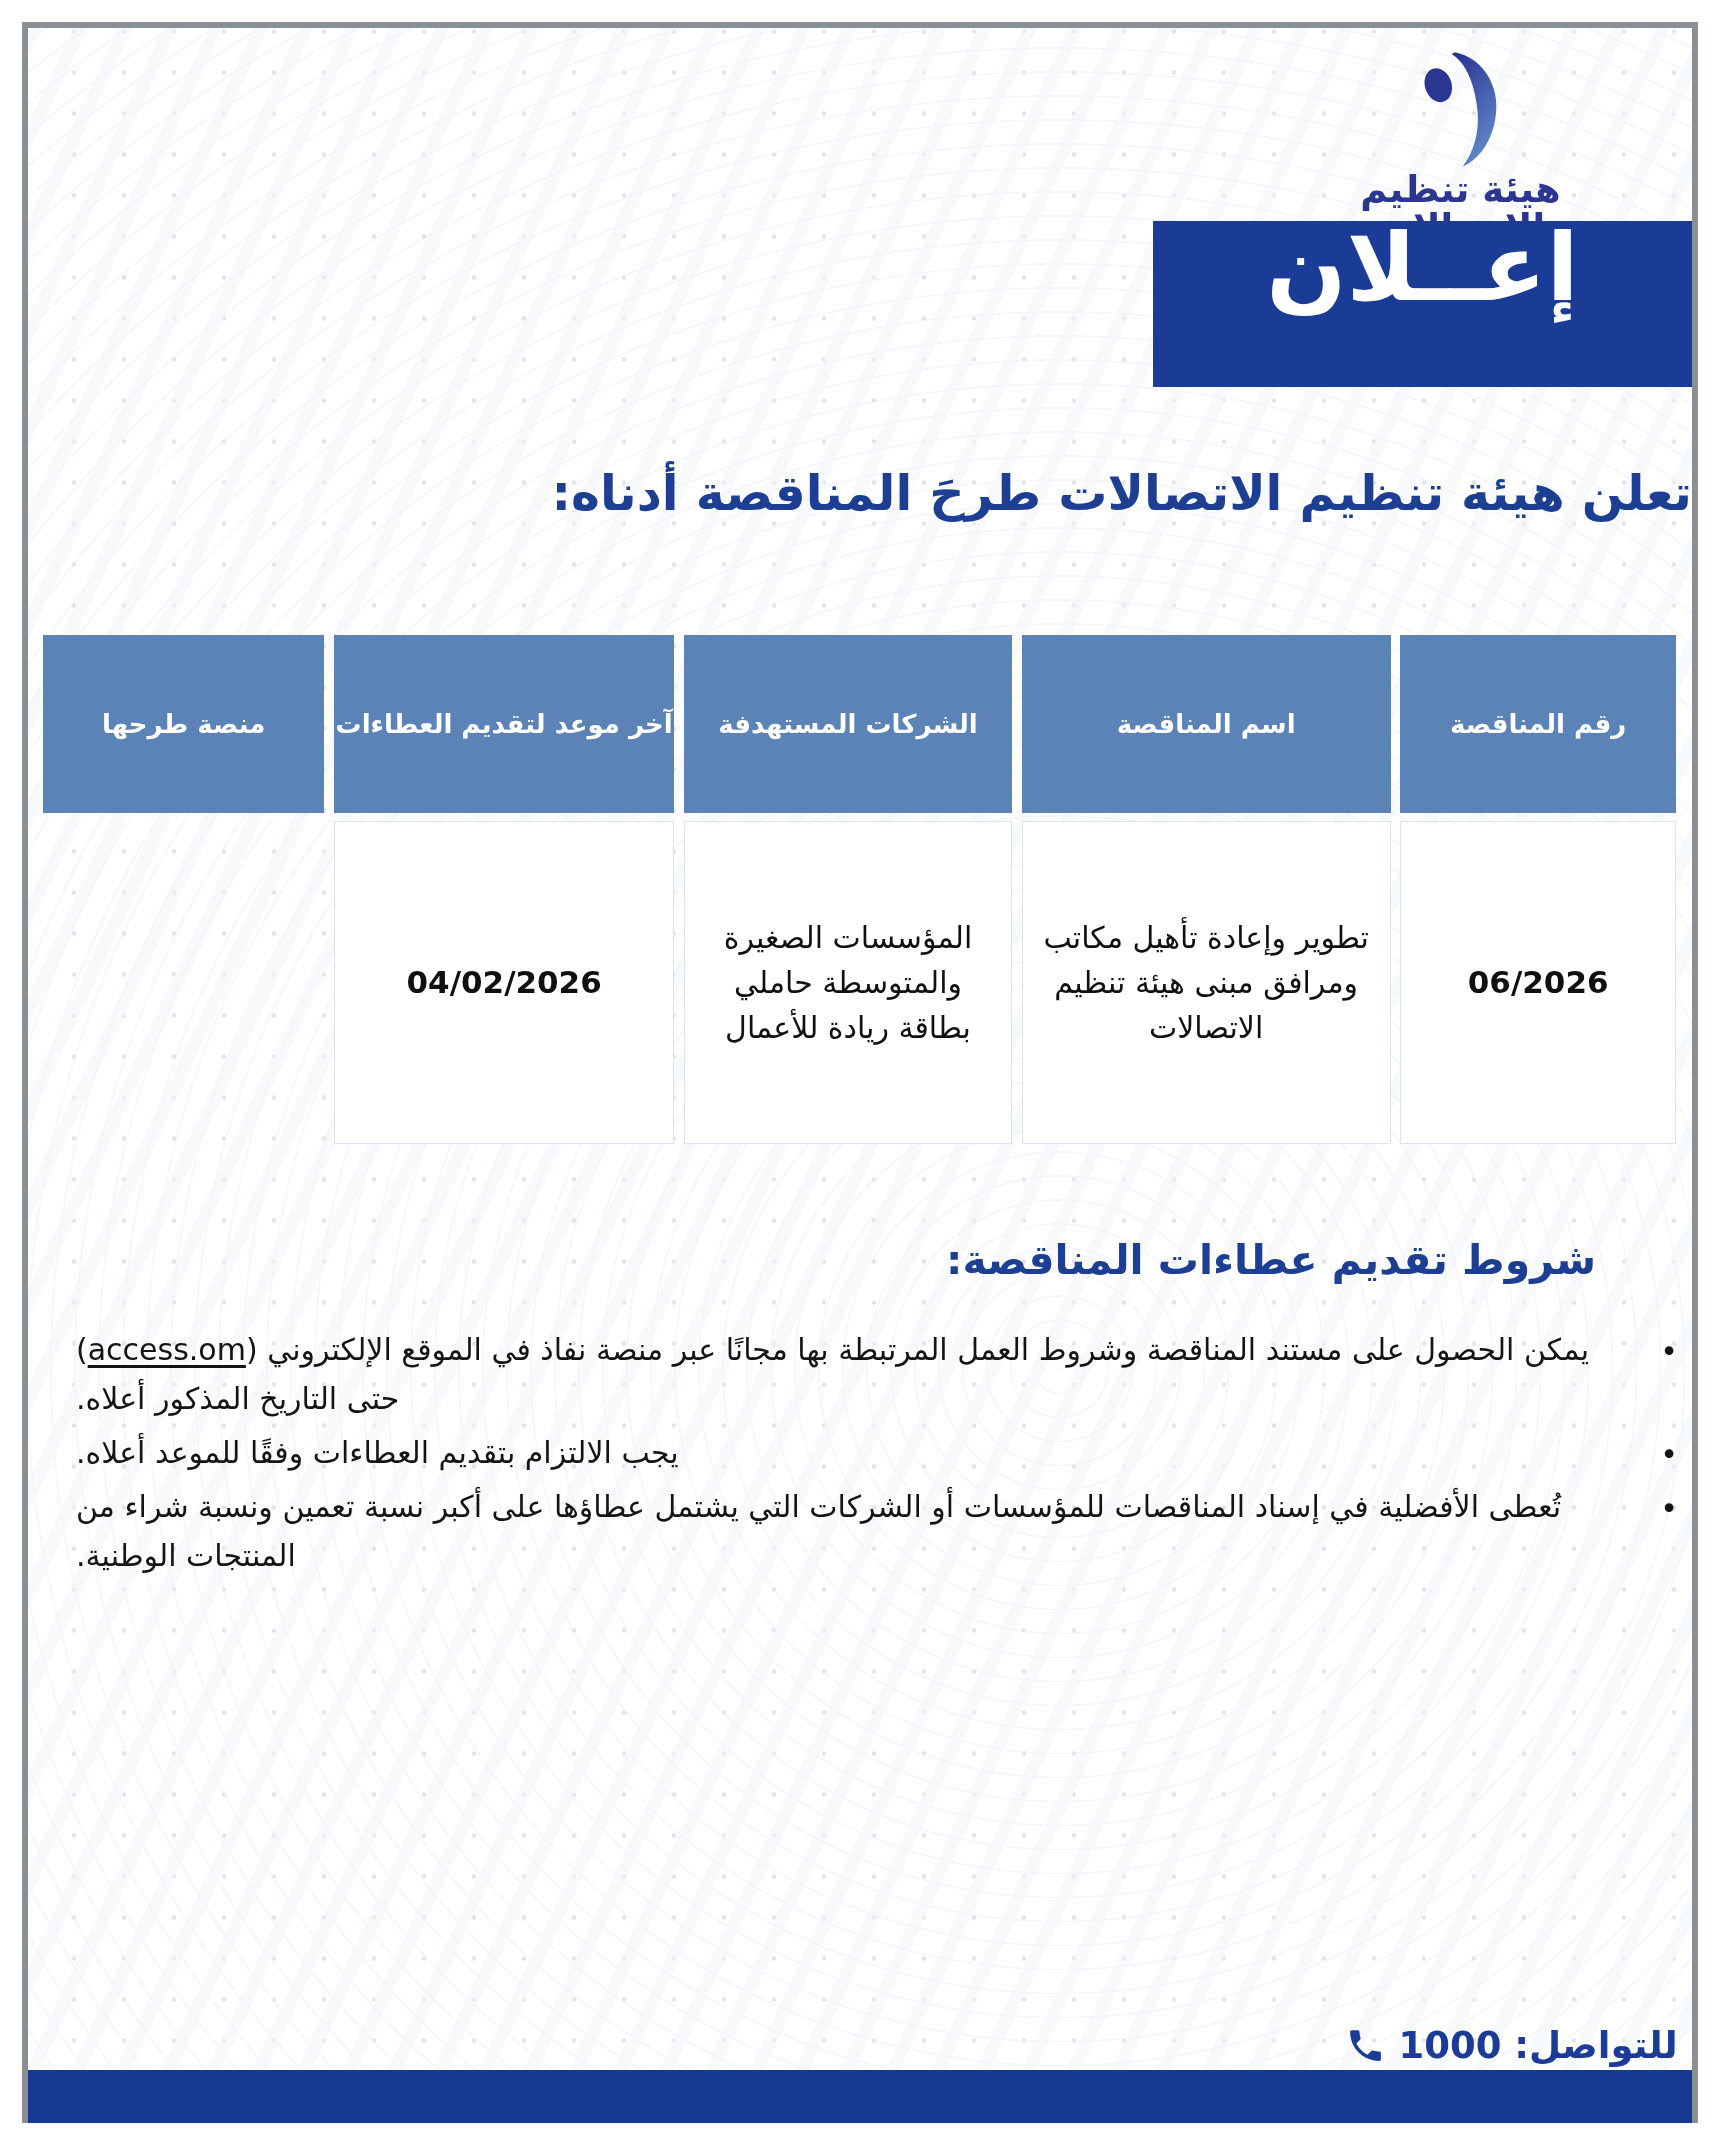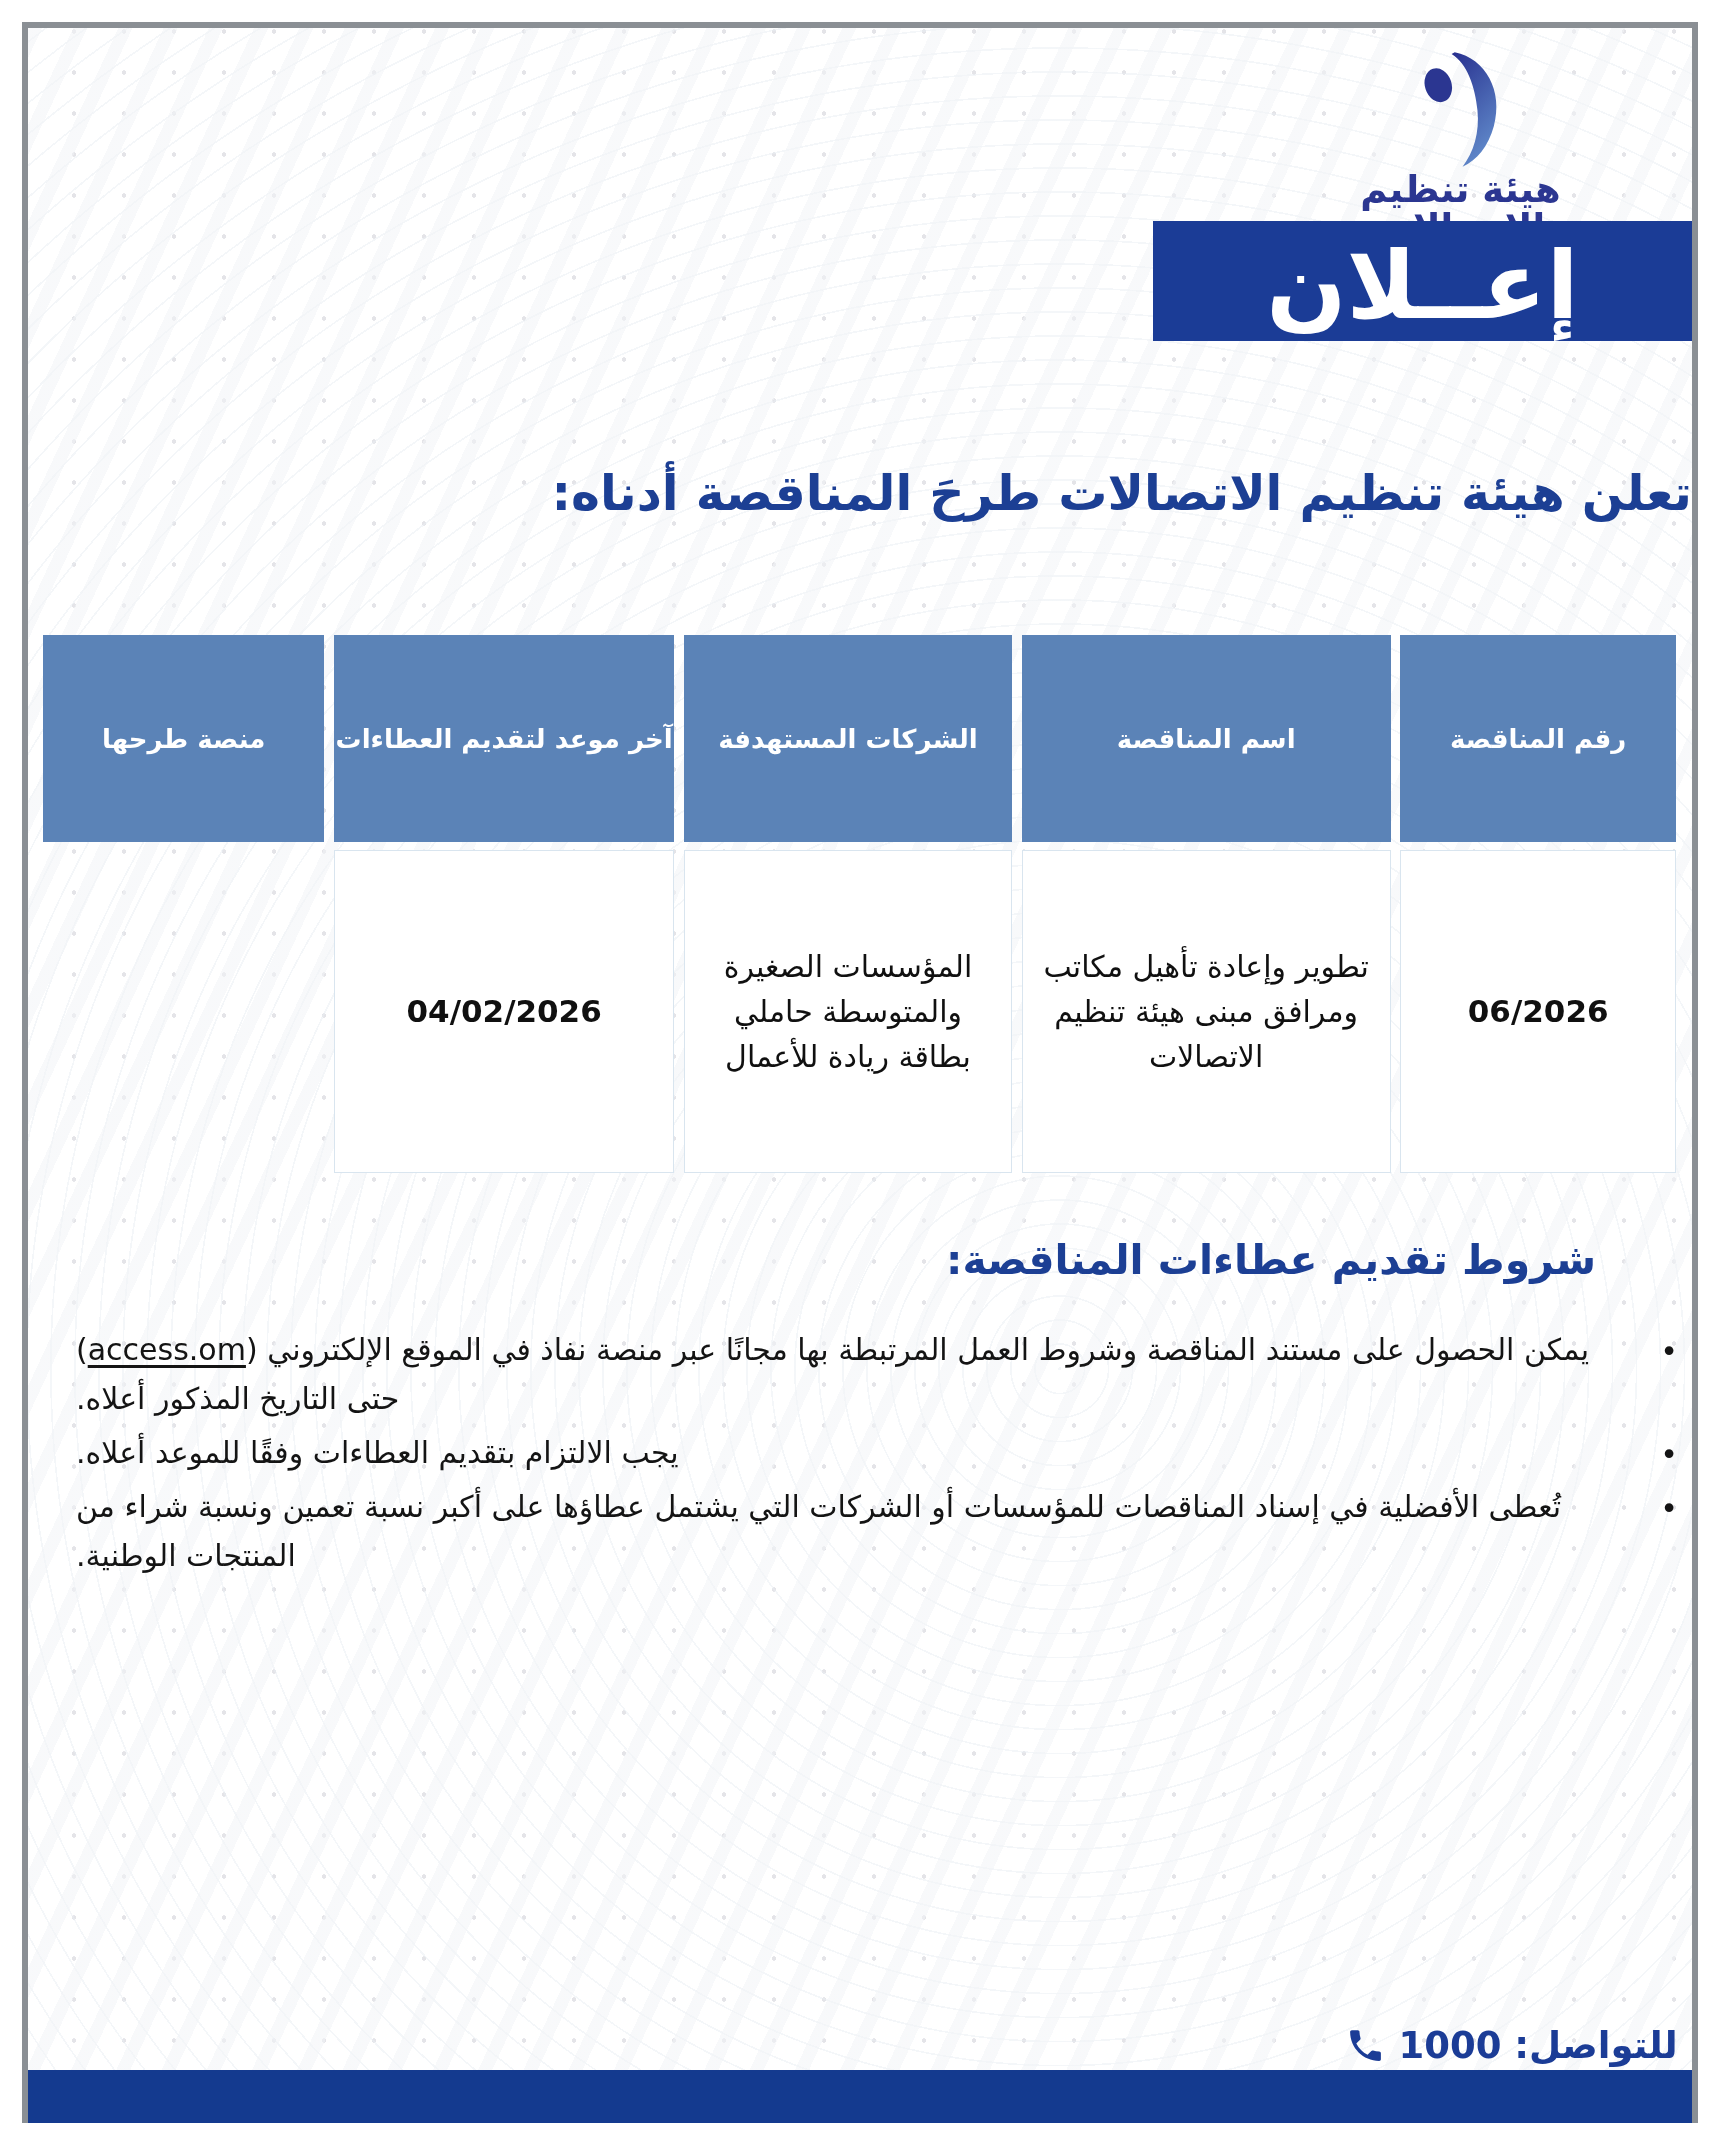--- a/index.html
+++ b/index.html
@@ -27,41 +27,41 @@
     position:absolute;top:22px;right:64px;width:335px;
     display:flex;flex-direction:column;align-items:center;gap:1.6px;
     color:#2b3691;text-align:center;
   }
   .logo-glyph{width:94px;height:119px;}
   .logo-ar{font-size:37px;font-weight:700;color:#2b3691;line-height:1.05;}
   .logo-en{font-size:17px;font-weight:400;color:#2b3691;letter-spacing:0.2px;direction:ltr;}
 
   
   .banner{
-    position:absolute;top:193px;right:0;width:539px;height:120px;
-    background:#1b3c96;display:flex;align-items:flex-end;justify-content:center;
+    position:absolute;top:193px;right:0;width:539px;height:166px;
+    background:#1b3c96;display:flex;align-items:flex-start;justify-content:center;
   }
   .banner-title{color:#ffffff;font-size:94px;font-weight:700;line-height:1;padding-bottom:8px;}
 
   
   .main-heading{
     position:absolute;top:437px;left:0;right:0;margin:0;
     padding-left:96px;
     color:#1c3f94;font-size:49px;font-weight:700;letter-spacing:0;
   }
 
   
   .tender-table{position:absolute;top:607px;left:15px;width:1633px;}
   .trow{
     display:grid;direction:rtl;
     grid-template-columns:348fr 466fr 414fr 430fr 355fr;
     column-gap:9.6px;
   }
   .thead .cell{
-    background:#5b83b7;color:#ffffff;height:207px;
+    background:#5b83b7;color:#ffffff;height:178px;
     display:flex;align-items:center;justify-content:center;
     font-size:26px;font-weight:700;white-space:nowrap;
   }
   .tbody{margin-top:8px;}
   .tbody .cell{
     background:#ffffff;border:1.6px solid #d9e5ef;height:323px;box-sizing:border-box;
     display:flex;flex-direction:column;align-items:center;justify-content:center;
     color:#101010;font-size:30px;font-weight:500;text-align:center;
     line-height:1.5;padding:0 14.3px;
   }

